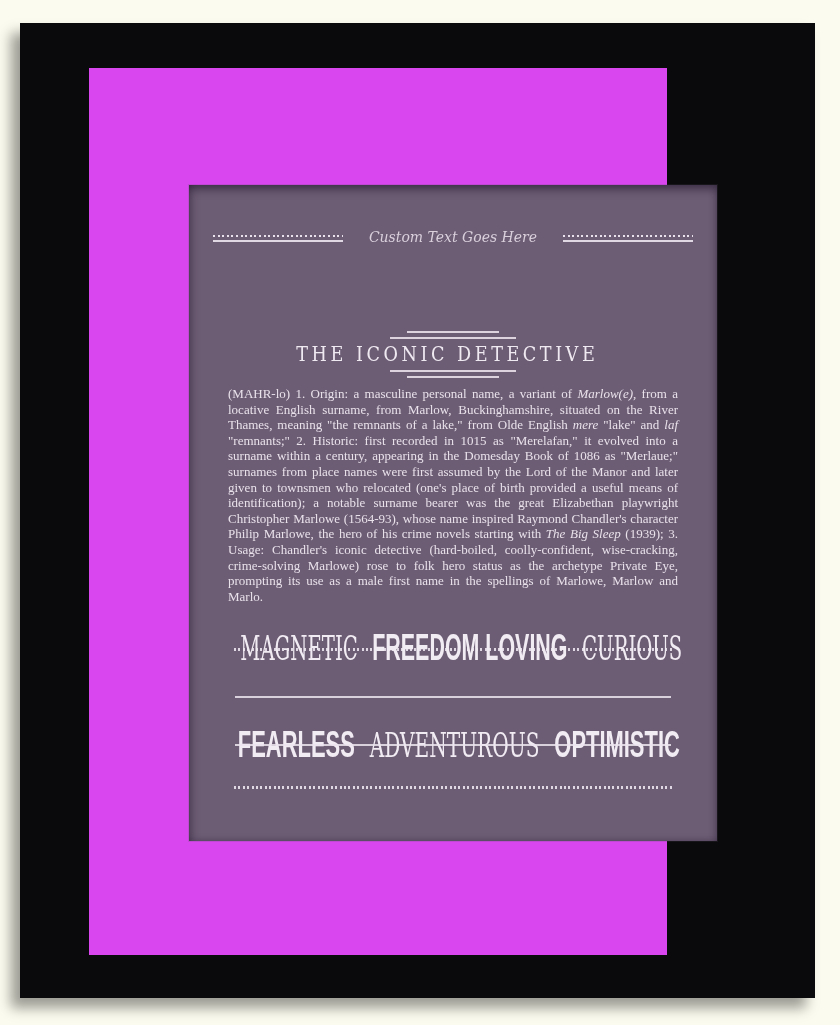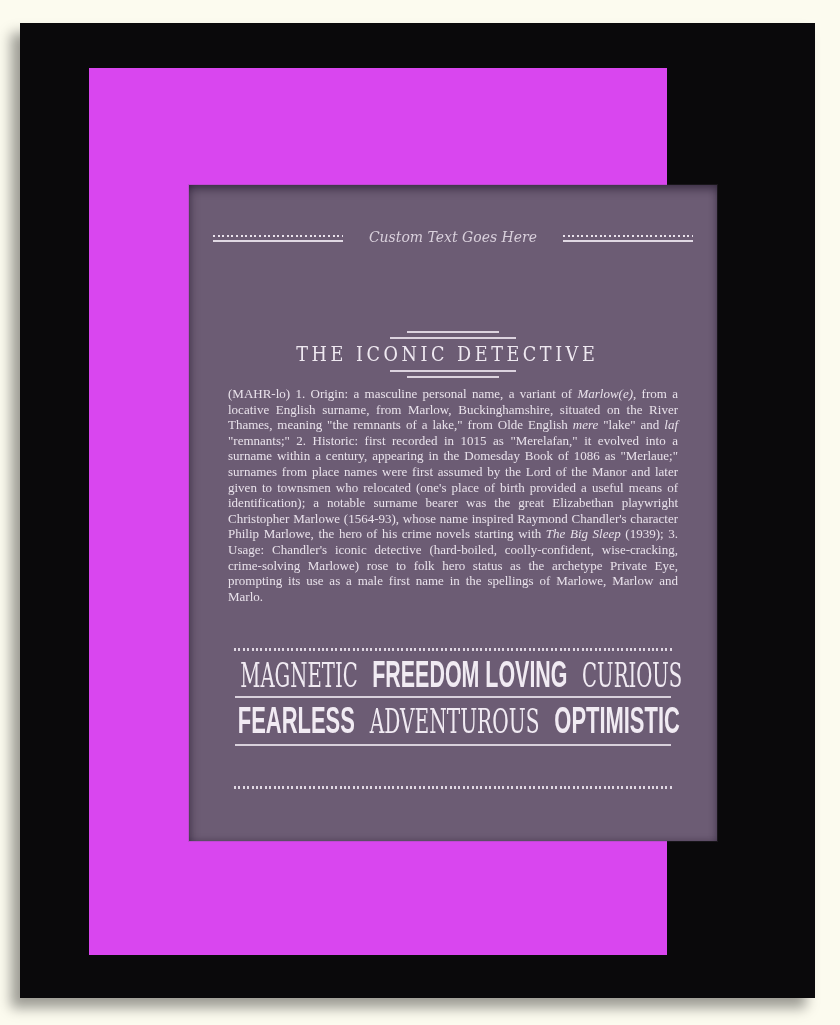--- a/index.html
+++ b/index.html
@@ -82,22 +82,22 @@
   .sep{left:46px;width:436px;height:2px;background:rgba(236,229,239,.85);}
   .sep-1{top:511px;}
   .sep-2{top:559px;}
 
   
   .trait-row{left:0;right:0;height:34px;color:#F1EBF3;}
   .trait-row .fit{line-height:34px;}
   .trait-row .slab{font-family:"DejaVu Serif",serif;font-weight:400;font-size:33px;}
   .trait-row .sans{font-family:"Liberation Sans",sans-serif;font-weight:bold;font-size:36px;}
   .trait-row .fit span + span{margin-left:20px;}
-  .row-1{top:473px;padding-left:17px;}
-  .row-2{top:519px;padding-left:12px;}
+  .row-1{top:446px;padding-left:17px;}
+  .row-2{top:543px;padding-left:12px;}
   .row-3{top:565px;}
 </style>
 </head>
 <body>
 
 <div class="frame">
   <div class="mat">
     <div class="print">
 
       <div class="header-row">

